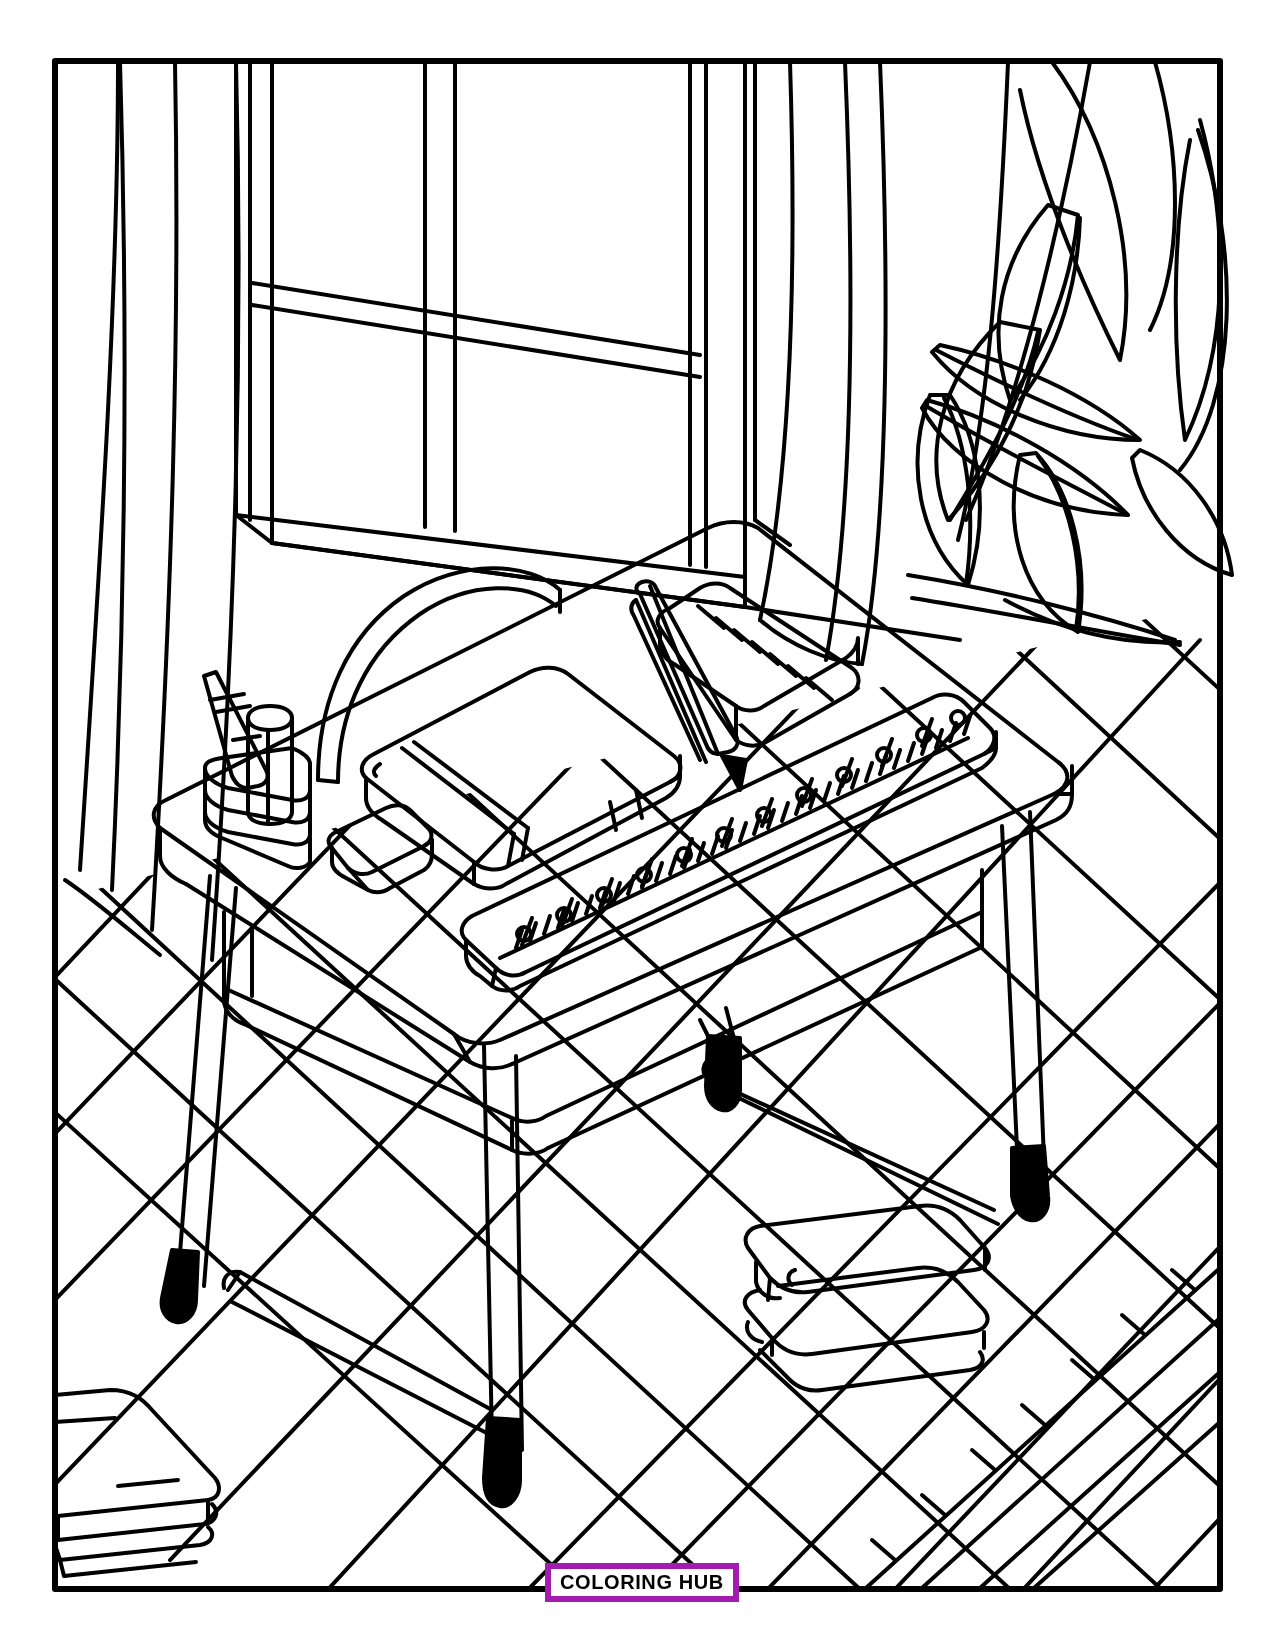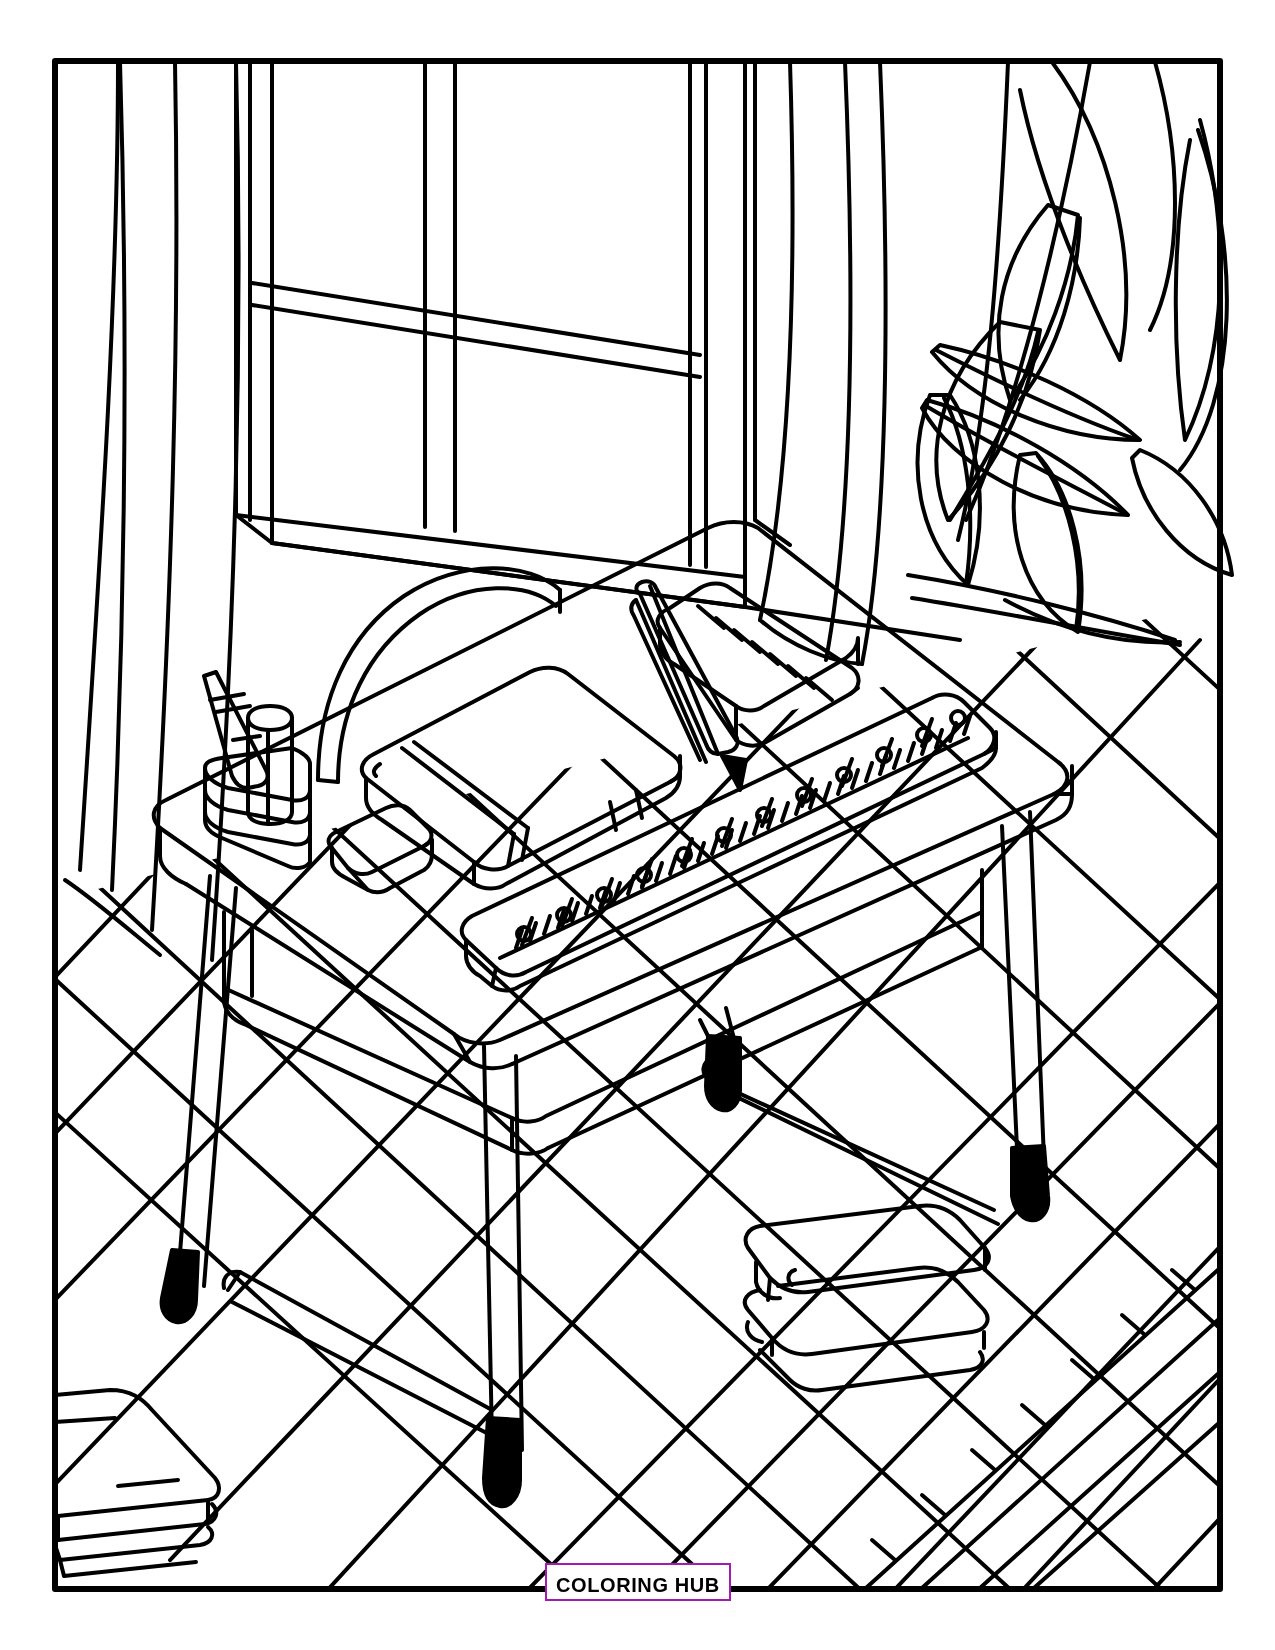--- a/index.html
+++ b/index.html
@@ -2,23 +2,23 @@
 <html><head>
 <meta charset="utf-8">
 <style>
   html,body{margin:0;padding:0;background:#ffffff;}
   body{font-family:"Liberation Sans",sans-serif;}
   #page{position:relative;width:1275px;height:1650px;background:#ffffff;overflow:hidden;}
   #art{position:absolute;left:0;top:0;width:1275px;height:1650px;}
   #watermark{
     position:absolute;
     left:545px; top:1563px;
-    padding:10px 9px 4px 9px;
+    padding:3px 9px 4px 9px;
     background:#ffffff;
-    border:2px solid #a21caf;
+    border:6px solid #a21caf;
     font-family:"Liberation Sans",sans-serif;
     font-weight:bold;
     font-size:20px;
     letter-spacing:0.6px;
     line-height:20px;
     color:#000000;
     white-space:nowrap;
   }
 </style>
 </head>

